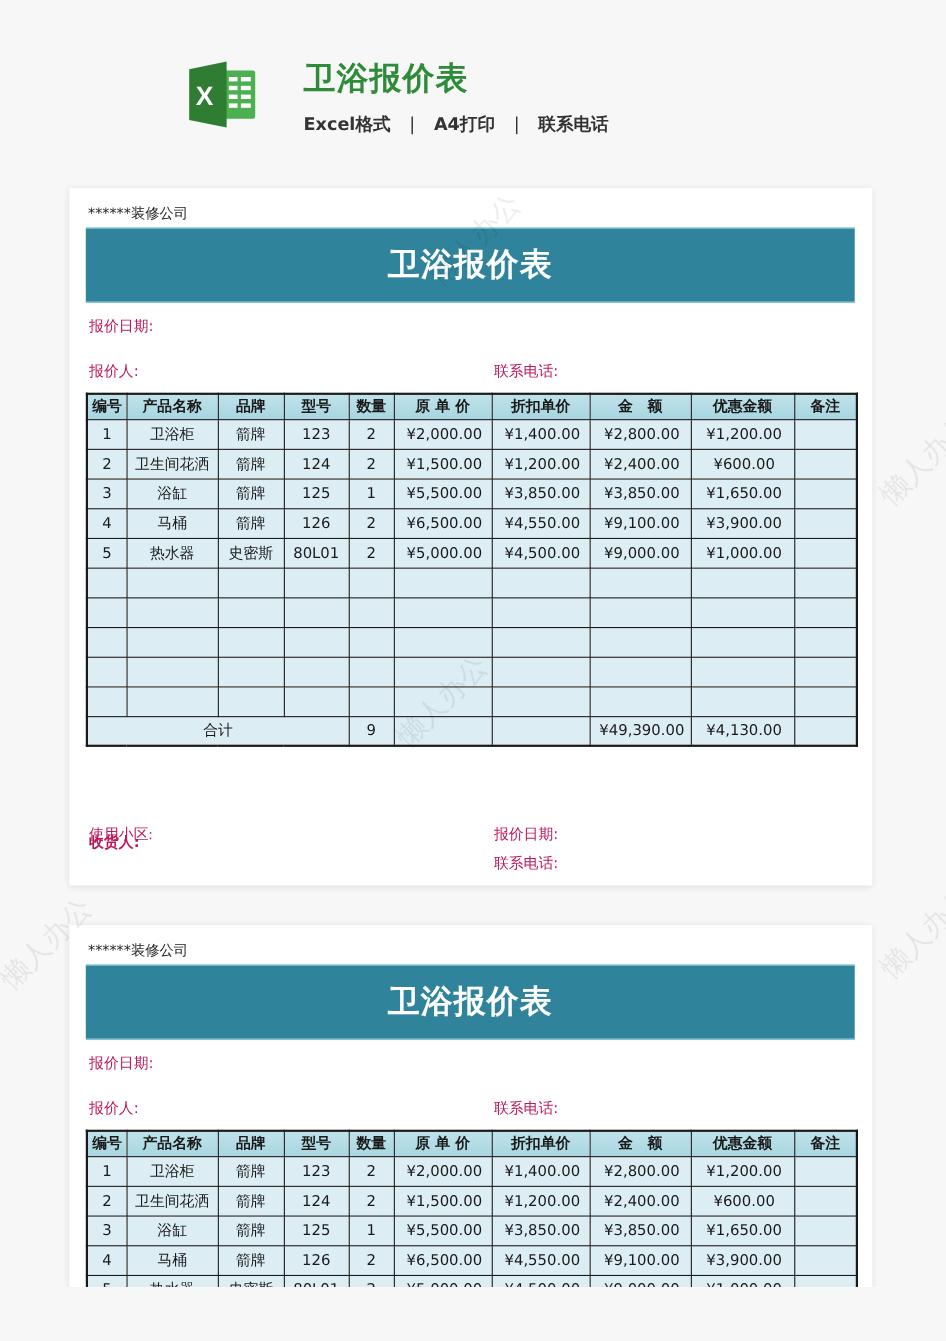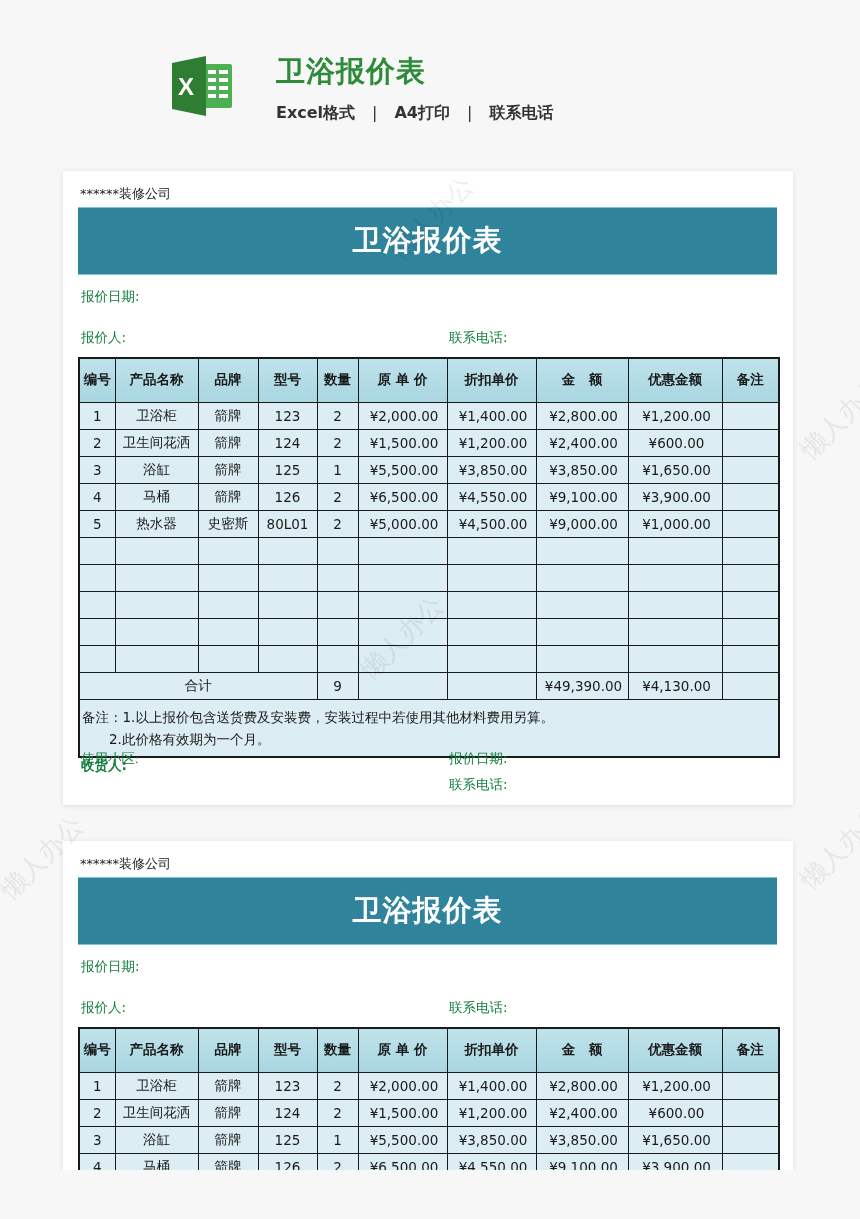--- a/index.html
+++ b/index.html
@@ -45,21 +45,21 @@
     position: absolute; left: 15px; top: 36px; width: 699px; height: 68px;
     background: #2f849c;
     border-top: 1px solid #7fc6d4;
     border-bottom: 1px solid #7fc6d4;
     display: flex; align-items: center; justify-content: center;
   }
   .banner span {
     color: #ffffff; font-size: 29px; font-weight: bold; letter-spacing: 1px;
   }
   .field {
-    position: absolute; font-size: 13.5px; color: #15803d;
+    position: absolute; font-size: 13.5px; color: #be185d;
   }
   .f-date { left: 18px; top: 117px; }
   .f-quoter { left: 18px; top: 158px; }
   .f-phone { left: 386px; top: 158px; }
 
   table.quote {
     position: absolute; left: 15px; top: 186px;
     border-collapse: collapse;
     width: 700px;
     table-layout: fixed;
@@ -69,21 +69,21 @@
     border: 1px solid #1a1a1a;
     height: 27px;
     font-size: 13.5px;
     text-align: center;
     padding: 0 2px;
     white-space: nowrap;
     overflow: hidden;
   }
   table.quote th {
     background: linear-gradient(#bfe2ea, #a8d6e1);
-    font-weight: bold; height: 44px;
+    font-weight: bold; height: 23px;
     font-size: 13.5px;
   }
   table.quote td { background: #dcedf4; }
   table.quote td.money { text-align: center; padding-left: 5px; }
   table.quote td.note-cell {
     text-align: left; height: 58px; padding: 4px 2px; line-height: 22px;
     white-space: normal; vertical-align: middle;
   }
   .note-line2 { padding-left: 27px; display: block; }
 
@@ -288,26 +288,20 @@
       </tr>
       <tr>
         <td colspan="4">合计</td>
         <td>9</td>
         <td></td>
         <td></td>
         <td class="money">¥49,390.00</td>
         <td class="money">¥4,130.00</td>
         <td></td>
       </tr>
-      <tr>
-        <td colspan="10" class="note-cell">
-          <span>备注：1.以上报价包含送货费及安装费，安装过程中若使用其他材料费用另算。</span>
-          <span class="note-line2">2.此价格有效期为一个月。</span>
-        </td>
-      </tr>
     </tbody>
   </table>
 
   <div class="field f-community">使用小区:</div>
   <div class="field f-address">报价日期:</div>
   <div class="field f-receiver">收货人:</div>
   <div class="field f-phone2">联系电话:</div>
 </div>
 
 <div class="sheet sheet2">

